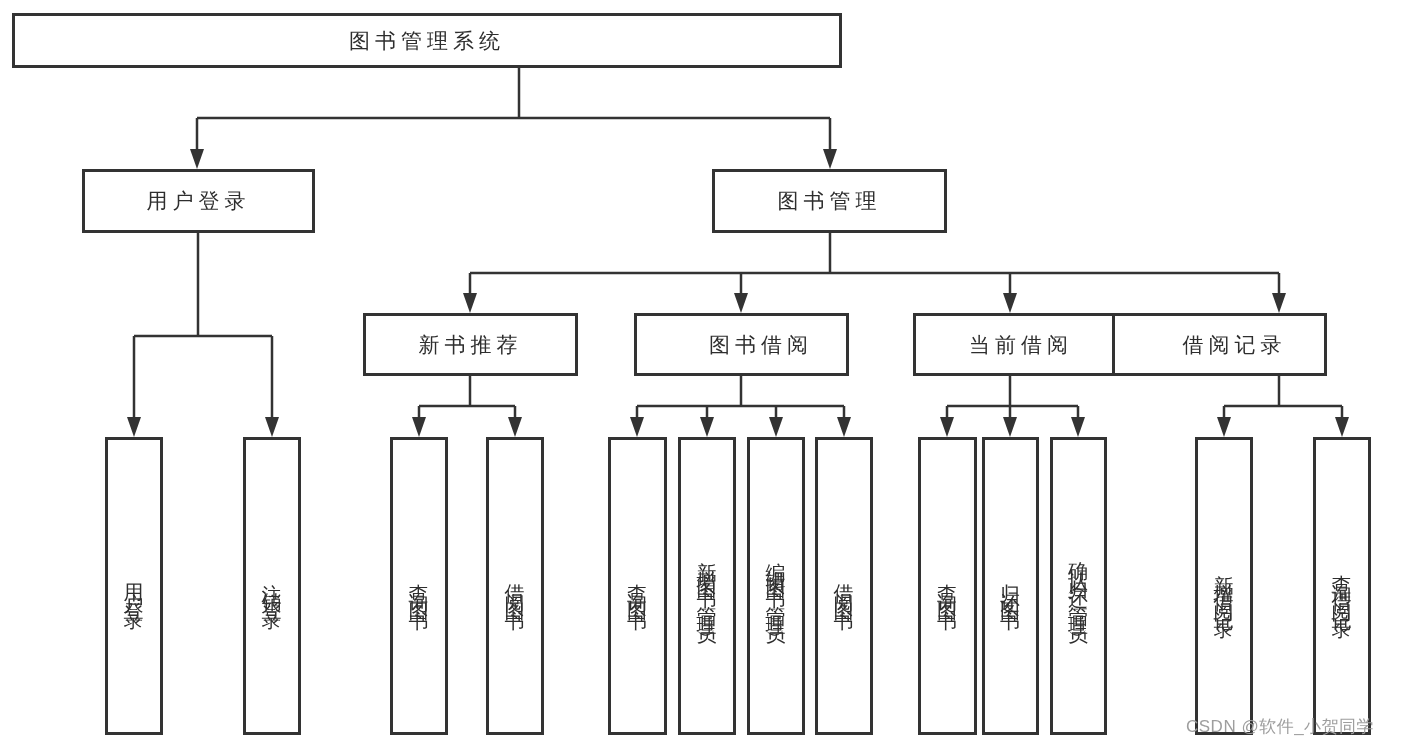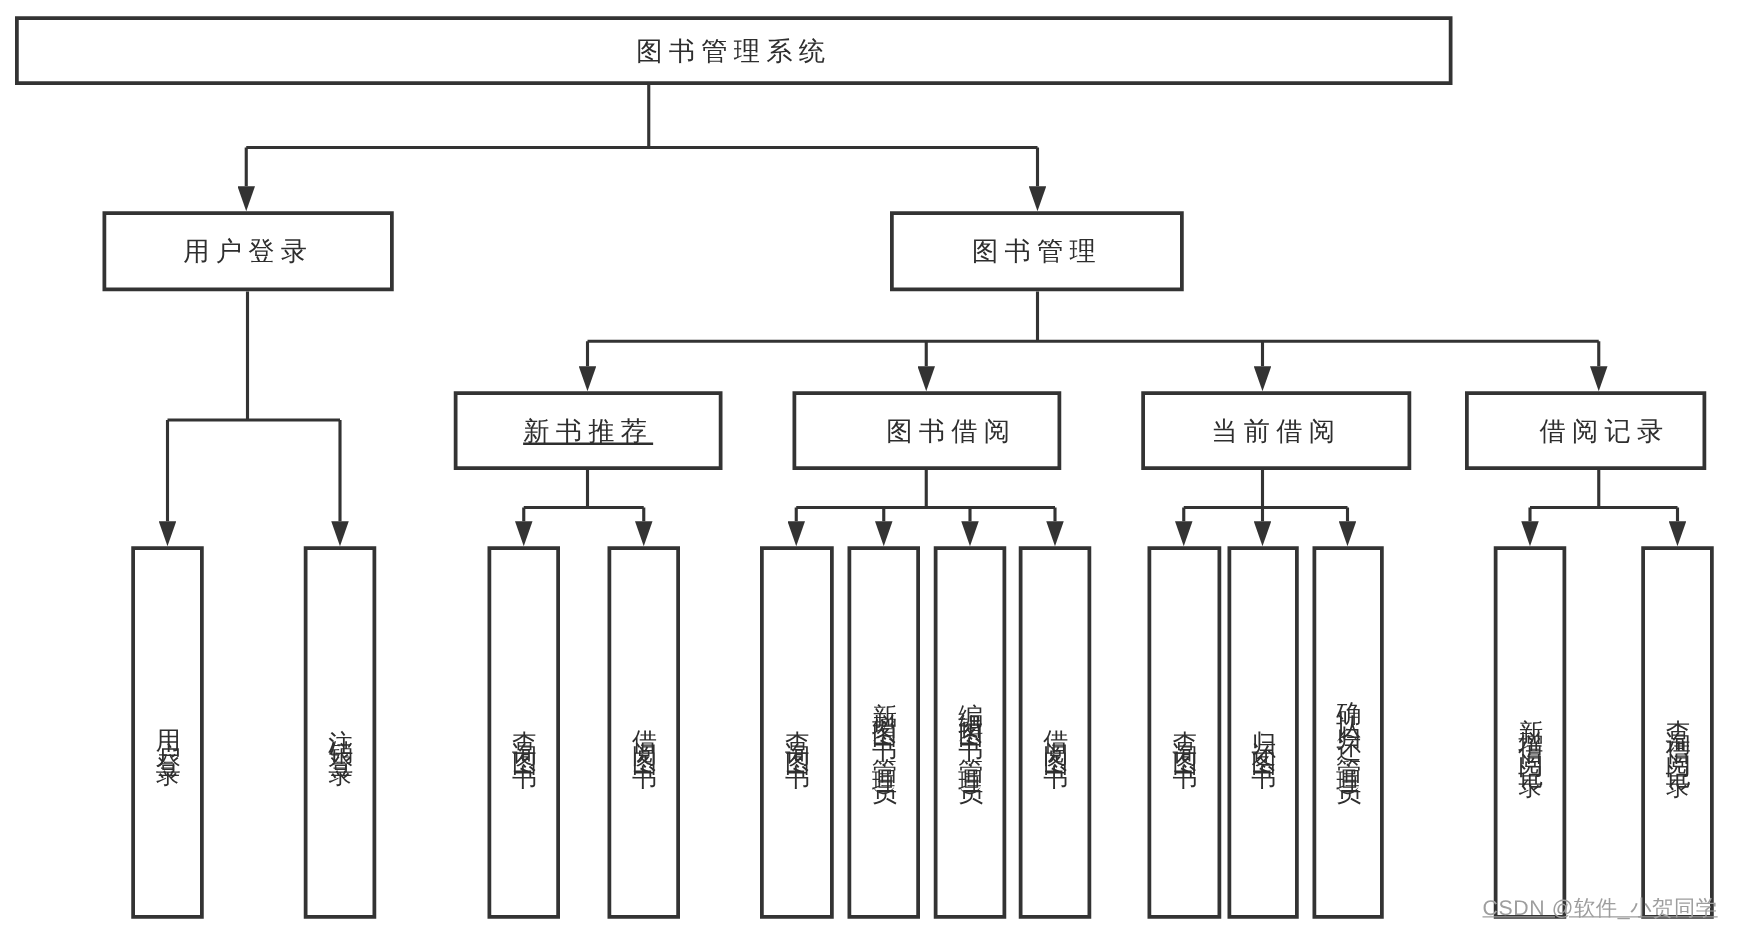--- a/index.html
+++ b/index.html
@@ -14,48 +14,48 @@
     background:#ffffff; border:3px solid #333333;
     display:flex; align-items:center; justify-content:center;
     color:#2e2e2e;
   }
   .node .lbl { font-size:21px; letter-spacing:5px; white-space:nowrap; }
   .leaf .vlbl {
     writing-mode:vertical-rl; text-orientation:mixed;
     font-size:20px; letter-spacing:9px; line-height:1;
   }
   
-  .n-root { left:12px;  top:13px;  width:1150px; height:55px; }
+  .n-root { left:12px;  top:13px;  width:830px; height:55px; }
   
   .n-login { left:82px;  top:169px; width:233px; height:64px; }
   .n-mgmt  { left:712px; top:169px; width:235px; height:64px;justify-content:center; }
   
-  .n-rec   { left:363px;  top:313px; width:215px; height:63px;text-decoration:underline; }
+  .n-rec   { left:363px;  top:313px; width:215px; height:63px; }
   .n-bor   { left:634px;  top:313px; width:215px; height:63px;padding-left:39px; }
   .n-cur   { left:902px;  top:313px; width:216px; height:63px;margin-left:11px; }
-  .n-his   { left:1172px; top:313px; width:193px; height:63px;padding-left:30px; }
+  .n-his   { left:1112px; top:313px; width:215px; height:63px;padding-left:30px; }
   
   .leaf { top:437px; height:298px; width:58px; }
   .f1  { left:105px; }
   .f2  { left:243px; }
   .f3  { left:390px; }
   .f4  { left:486px; }
   .f5  { left:608px; width:59px; }
   .f6  { left:678px; }
   .f7  { left:747px; }
   .f8  { left:815px; }
   .f9  { left:918px; width:59px; }
   .f10 { left:982px; width:57px; }
   .f11 { left:1050px; width:57px; }
   .f12 { left:1195px; }
   .f13 { left:1313px; }
   .watermark {
     position:absolute; left:1186px; top:715px;
     font-size:17px; color:#9e9e9e; letter-spacing:0.5px;
-    white-space:nowrap; z-index:5;text-decoration:underline;
+    white-space:nowrap; z-index:5;
   }
   svg line, svg path.rail { stroke:#333333; stroke-width:2.5; fill:none; }
 </style>
 </head>
 <body>
 
 <div id="stage">
 
   <svg id="wires" viewBox="0 0 1405 747" xmlns="http://www.w3.org/2000/svg">
     <defs>

